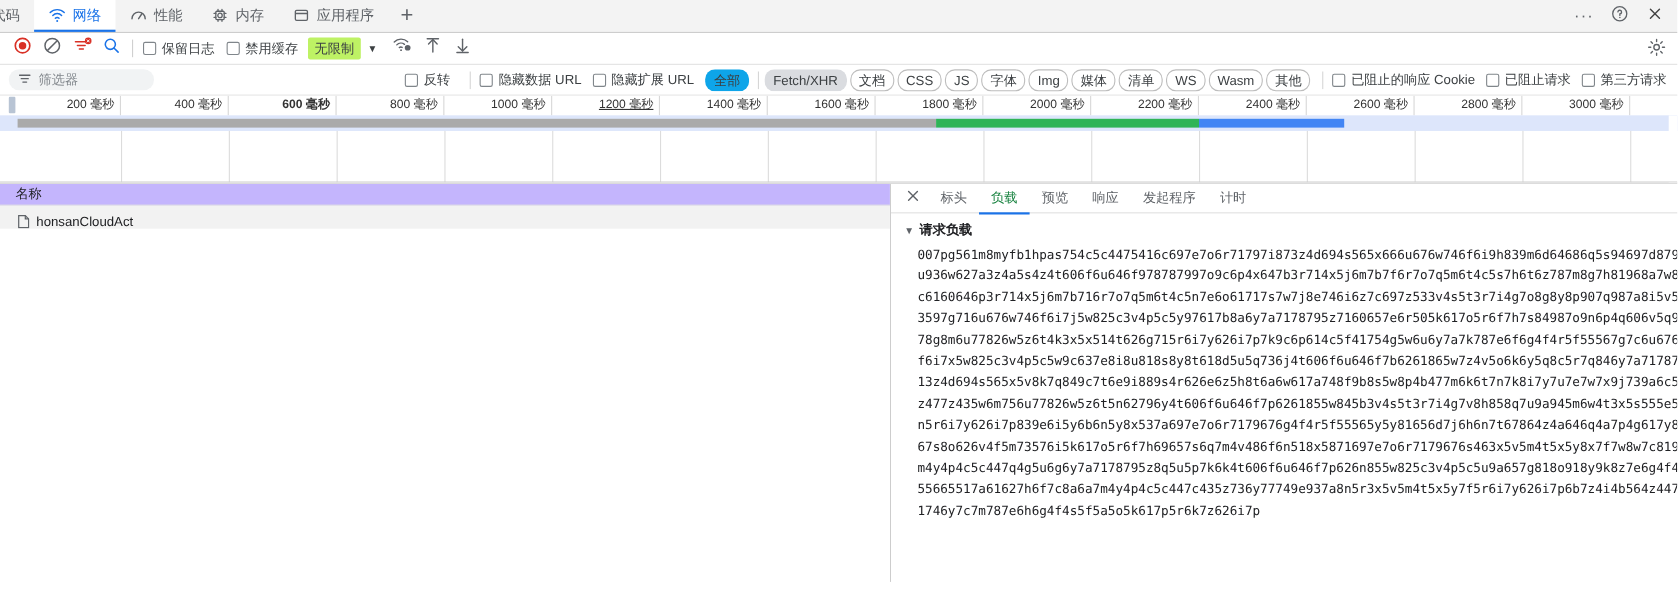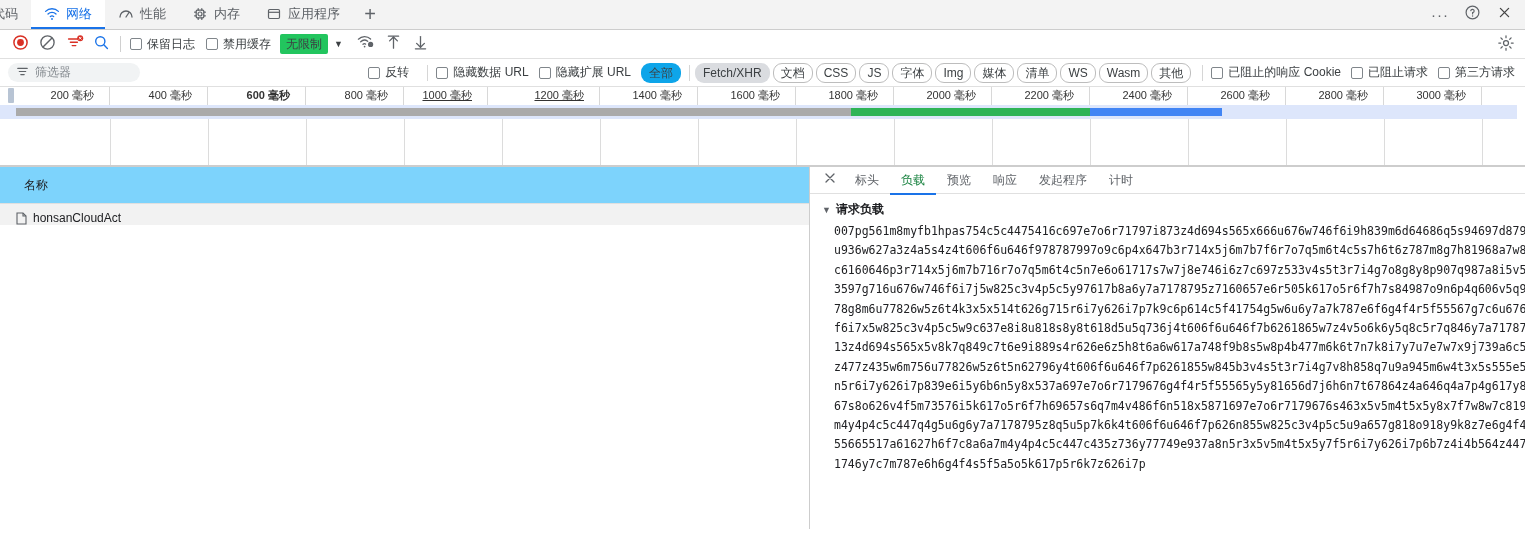--- a/index.html
+++ b/index.html
@@ -67,21 +67,21 @@
     font-size: 12px; color:#3c4043; margin-left: 4px; margin-right: 7px;
     white-space: nowrap;
   }
   .cbox {
     width: 12px; height: 12px; border: 1px solid #80868b;
     border-radius: 2px; background: #fff; display:inline-block; flex:none;
   }
   .tb-select {
     display:flex; align-items:center; gap: 4px;
     font-size: 12px; color:#3c4043;
-    background: #22c55e; height: 20px; padding: 0 6px;
+    background: #bef264; height: 20px; padding: 0 6px;
     border-radius: 2px; margin-left: 2px;
     white-space: nowrap;
   }
   .caret { font-size: 9px; color:#3c4043; }
   #gear-slot { position:absolute; right: 6px; top: 3px; }
 
   
   #filterbar {
     height: 28px;
     background: #ffffff;
@@ -116,21 +116,21 @@
   #overview {
     height: 80px; background:#ffffff;
     border-bottom: 1px solid #cdcdcd;
     position: relative; overflow: hidden;
   }
   #ruler { position:absolute; left:0; right:0; top:0; height: 18px; }
   .tick {
     position:absolute; top:0; height: 18px;
     border-right: 1px solid #d8d8d8;
     font-size: 11px; color:#333; text-align: right;
-    padding-right: 15px; line-height: 17px;
+    padding-right: 5px; line-height: 17px;
     box-sizing: border-box;
   }
   #divider-handle {
     position:absolute; left:8px; top:1px; width:6px; height:15px;
     background:#b8c4d4; border-radius:1px;
   }
   #band-wrap {
     position:absolute; left:0; right:0; top:18px; height: 14px;
     background: #e8eefc;
   }
@@ -144,23 +144,23 @@
     position:absolute; left:0; right:0; bottom:0; height:1px; background:#cdcdcd;
   }
 
   
   #panes { display:flex; height: 362px; }
   #left-pane {
     width: 810px; border-right: 1px solid #cdcdcd;
     display:flex; flex-direction: column; background: #fff;
   }
   #name-header {
-    height: 37px; background:#7dd3fc;
+    height: 20px; background:#c4b5fd;
     border-bottom: 1px solid #e0e0e0;
-    display:flex; align-items:center; padding-left: 24px;
+    display:flex; align-items:center; padding-left: 14px;
     font-size: 12px; color:#202124;
   }
   .req-row {
     height: 21px; display:flex; align-items:flex-end;
     padding-left: 16px; gap: 6px;
     font-size: 12px; color:#202124;
     background: #f2f2f2;
   }
   .req-row .doc-ico { color:#5f6368; display:flex; }
   #left-filler { flex:1; background:#ffffff; }
@@ -448,21 +448,21 @@
     <span>第三方请求</span>
   </label>
 </div>
 
 <div id="overview">
   <div id="ruler">
       <div class="tick" style="left: 12px; width: 98px;">200 毫秒</div>
       <div class="tick" style="left: 110px; width: 98px;">400 毫秒</div>
       <div class="tick" style="left: 208px; width: 98px; font-weight: bold;">600 毫秒</div>
       <div class="tick" style="left: 306px; width: 98px;">800 毫秒</div>
-      <div class="tick" style="left: 390px; width: 98px; text-decoration: underline;">1000 毫秒</div>
+      <div class="tick" style="left: 404px; width: 98px;">1000 毫秒</div>
       <div class="tick" style="left: 502px; width: 98px; text-decoration: underline;">1200 毫秒</div>
       <div class="tick" style="left: 600px; width: 98px;">1400 毫秒</div>
       <div class="tick" style="left: 698px; width: 98px;">1600 毫秒</div>
       <div class="tick" style="left: 796px; width: 98px;">1800 毫秒</div>
       <div class="tick" style="left: 894px; width: 98px;">2000 毫秒</div>
       <div class="tick" style="left: 992px; width: 98px;">2200 毫秒</div>
       <div class="tick" style="left: 1090px; width: 98px;">2400 毫秒</div>
       <div class="tick" style="left: 1188px; width: 98px;">2600 毫秒</div>
       <div class="tick" style="left: 1286px; width: 98px;">2800 毫秒</div>
       <div class="tick" style="left: 1384px; width: 98px;">3000 毫秒</div>

